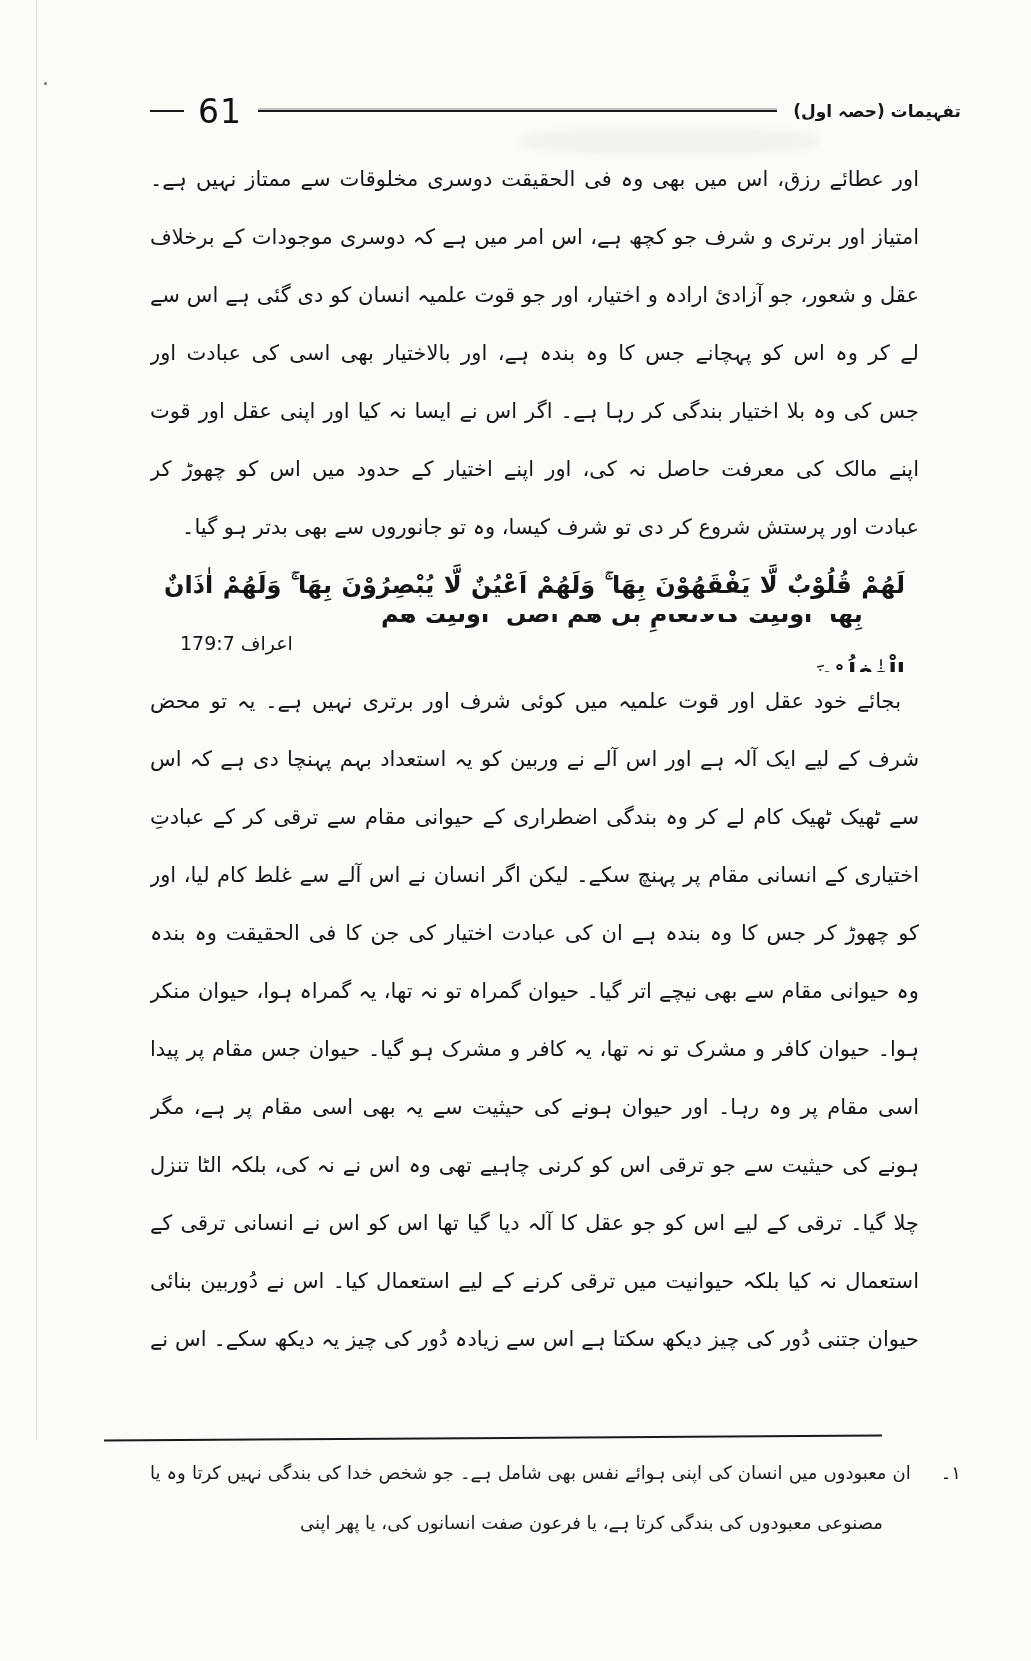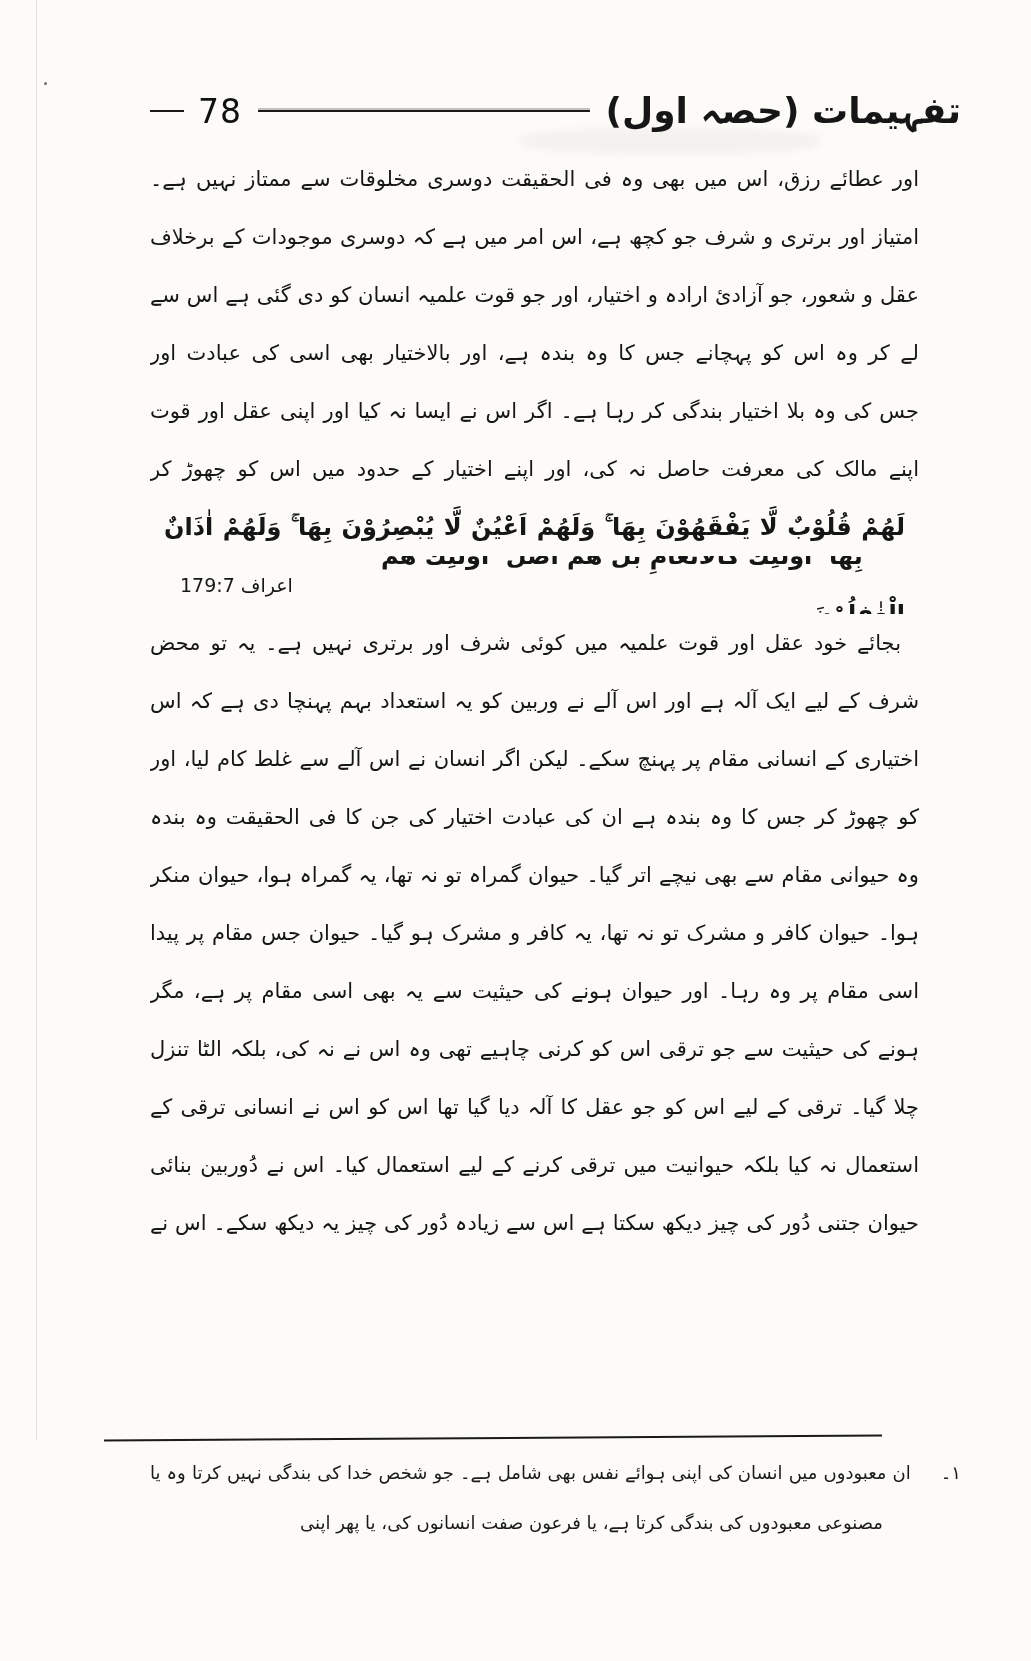--- a/index.html
+++ b/index.html
@@ -24,21 +24,21 @@
   }
   .header .dash{width:34px;height:2px;background:#1a1a1a;margin-right:14px;}
   .header .page-num{
     font-size:33px;letter-spacing:1px;color:#111;
     font-family:"DejaVu Sans", sans-serif;line-height:1;
     margin-right:16px;
   }
   .header .rule{flex:1;height:2px;background:#1a1a1a;box-shadow:0 -2px 0 rgba(20,20,20,0.25);}
   .header .book-title{
     direction:rtl;
-    font-size:36px;font-weight:bold;
+    font-size:17px;font-weight:bold;
     margin-left:16px;padding-right:4px;
     white-space:nowrap;line-height:1.2;
   }
 
   
   .body{
     position:absolute;top:150px;right:112px;left:150px;
     direction:rtl;
   }
   .line{
@@ -81,41 +81,43 @@
 <body>
 
 <div class="page">
 
   <div class="scan-edge"></div>
   <div class="scan-speck"></div>
   <div class="scan-smudge"></div>
 
   <header class="header">
     <span class="dash"></span>
-    <span class="page-num">78</span>
+    <span class="page-num">61</span>
     <span class="rule"></span>
     <span class="book-title">تفہیمات (حصہ اول)</span>
   </header>
 
   <main class="body">
     <div class="line">اور عطائے رزق، اس میں بھی وہ فی الحقیقت دوسری مخلوقات سے ممتاز نہیں ہے۔ فرق و</div>
     <div class="line">امتیاز اور برتری و شرف جو کچھ ہے، اس امر میں ہے کہ دوسری موجودات کے برخلاف جو</div>
     <div class="line">عقل و شعور، جو آزادیٔ ارادہ و اختیار، اور جو قوت علمیہ انسان کو دی گئی ہے اس سے کام</div>
     <div class="line">لے کر وہ اس کو پہچانے جس کا وہ بندہ ہے، اور بالاختیار بھی اسی کی عبادت اور پرستش کرے</div>
     <div class="line">جس کی وہ بلا اختیار بندگی کر رہا ہے۔ اگر اس نے ایسا نہ کیا اور اپنی عقل اور قوت علمیہ سے</div>
     <div class="line">اپنے مالک کی معرفت حاصل نہ کی، اور اپنے اختیار کے حدود میں اس کو چھوڑ کر دوسروں کی</div>
+    <div class="line para-end">عبادت اور پرستش شروع کر دی تو شرف کیسا، وہ تو جانوروں سے بھی بدتر ہو گیا۔</div>
 
     <div class="quran">لَهُمْ قُلُوْبٌ لَّا يَفْقَهُوْنَ بِهَا ۚ وَلَهُمْ اَعْيُنٌ لَّا يُبْصِرُوْنَ بِهَا ۚ وَلَهُمْ اٰذَانٌ لَّا يَسْمَعُوْنَ</div>
     <div class="quran q2">
       <span>بِهَا ؕ اُولٰٓئِكَ كَالْاَنْعَامِ بَلْ هُمْ اَضَلُّ ؕ اُولٰٓئِكَ هُمُ الْغٰفِلُوْنَ</span>
       <span class="ref">اعراف 179:7</span>
     </div>
 
     <div class="line para-start">بجائے خود عقل اور قوت علمیہ میں کوئی شرف اور برتری نہیں ہے۔ یہ تو محض حصول</div>
     <div class="line">شرف کے لیے ایک آلہ ہے اور اس آلے نے وربین کو یہ استعداد بہم پہنچا دی ہے کہ اس</div>
+    <div class="line">سے ٹھیک ٹھیک کام لے کر وہ بندگی اضطراری کے حیوانی مقام سے ترقی کر کے عبادتِ</div>
     <div class="line">اختیاری کے انسانی مقام پر پہنچ سکے۔ لیکن اگر انسان نے اس آلے سے غلط کام لیا، اور اس</div>
 
     <div class="line">
       <span>کو چھوڑ کر جس کا وہ بندہ ہے ان کی عبادت اختیار کی جن کا فی الحقیقت وہ بندہ نہیں ہے</span>
       
       
     </div>
 
     <div class="line">وہ حیوانی مقام سے بھی نیچے اتر گیا۔ حیوان گمراہ تو نہ تھا، یہ گمراہ ہوا، حیوان منکر تو نہ تھا، یہ منکر</div>
     <div class="line">ہوا۔ حیوان کافر و مشرک تو نہ تھا، یہ کافر و مشرک ہو گیا۔ حیوان جس مقام پر پیدا کیا گیا تھا</div>

